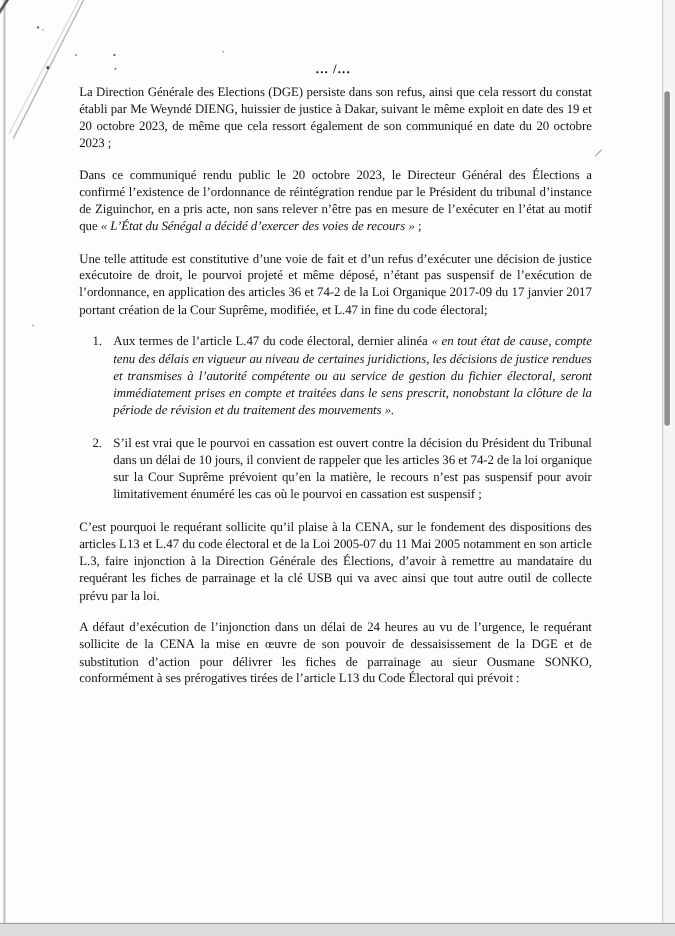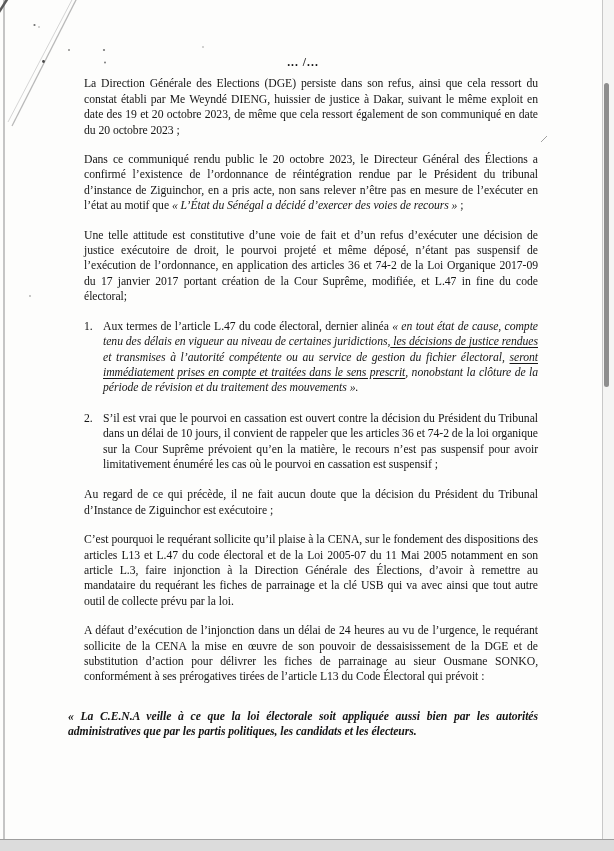--- a/index.html
+++ b/index.html
@@ -20,25 +20,25 @@
     position:absolute;left:68px;top:55px;width:470px;
     color:#151515;
     font-size:11.7px;line-height:15.4px;
     text-align:justify;
     letter-spacing:-0.05px;
   }
   .continuation{
     text-align:center;font-weight:600;letter-spacing:1px;
     margin-bottom:6px;
   }
-  .para{margin:0 0 14px 16px;}
+  .para{margin:0 0 14px 4px;}
   .list-item{position:relative;padding-left:35px;margin:0 0 15px 0;}
   .list-item .marker{position:absolute;left:16px;top:0;}
   .it{font-style:italic;}
-  .itu{font-style:italic;text-decoration:underline;text-underline-offset:2px;}
+  .itu{font-style:italic;text-underline-offset:2px;}
   .final-quote{
     font-weight:bold;font-style:italic;margin:24px 0 0 0;
   }
   .right-edge-line{
     position:absolute;left:602px;top:0;width:1px;height:841px;background:#c8c8c8;
   }
   .right-gutter{
     position:absolute;left:603px;top:0;width:11px;height:841px;background:#f5f5f4;
   }
   .scroll-thumb{
@@ -68,27 +68,25 @@
 
     <p class="para"><span>Dans ce communiqué rendu public le 20 octobre 2023, le Directeur Général des Élections a confirmé l’existence de l’ordonnance de réintégration rendue par le Président du tribunal d’instance de Ziguinchor, en a pris acte,  non sans relever n’être pas en mesure de l’exécuter en l’état au motif que </span><span class="it">« L’État du Sénégal a décidé d’exercer des voies de recours »</span><span> ;</span></p>
 
     <p class="para">Une telle attitude est constitutive d’une voie de fait et d’un refus d’exécuter une décision de justice exécutoire de droit, le pourvoi projeté et même déposé, n’étant pas suspensif de l’exécution de l’ordonnance, en application des articles 36 et 74-2 de la Loi Organique 2017-09 du 17 janvier 2017 portant création de la Cour Suprême, modifiée,  et L.47 in fine du code électoral;</p>
 
 
     <div class="list-item"><span class="marker">1.</span><span>Aux termes de l’article L.47 du code électoral, dernier alinéa </span><span class="it">« en tout état de cause, compte tenu des délais en vigueur au niveau de certaines juridictions,</span><span class="itu"> les décisions de justice rendues</span><span class="it"> et transmises à l’autorité compétente ou au service de gestion du fichier électoral, </span><span class="itu">seront immédiatement prises en compte et traitées dans le sens prescrit</span><span class="it">, nonobstant la clôture de la période de révision et du traitement des mouvements ».</span></div>
 
     <div class="list-item"><span class="marker">2.</span><span>S’il est vrai que le pourvoi en cassation est ouvert contre la décision du Président du Tribunal dans un délai de 10 jours, il convient de rappeler que les articles 36 et 74-2 de la loi organique sur la Cour Suprême prévoient qu’en la matière, le recours n’est pas suspensif pour avoir limitativement énuméré les cas où le pourvoi en cassation est suspensif ;</span></div>
 
-    <p class="para">Au regard de ce qui précède, il ne fait aucun doute que la décision du Président  du Tribunal d’Instance de Ziguinchor est exécutoire ;</p>
 
     <p class="para">C’est pourquoi le requérant sollicite qu’il plaise à la CENA, sur le fondement des dispositions des articles  L13 et L.47 du code électoral et de la Loi 2005-07 du 11 Mai 2005 notamment en son article L.3, faire injonction à la Direction Générale des Élections, d’avoir à remettre au mandataire du requérant les fiches de parrainage et la clé USB qui va avec ainsi que tout autre outil de collecte prévu par la loi.</p>
 
     <p class="para">A défaut d’exécution de l’injonction dans un délai de 24 heures au vu de l’urgence, le requérant sollicite de la CENA la mise en œuvre de son pouvoir de dessaisissement de la DGE et de substitution d’action pour délivrer les fiches de parrainage au sieur Ousmane SONKO, conformément à ses prérogatives tirées de l’article L13 du Code Électoral qui prévoit :</p>
 
-    <p class="final-quote">« La C.E.N.A veille à ce que la loi électorale soit appliquée aussi bien par les autorités administratives que par les partis politiques, les candidats et les électeurs.</p>
 
   </div>
 </div>
 
 <div class="right-edge-line"></div>
 <div class="right-gutter"></div>
 <div class="scroll-thumb"></div>
 <div class="bottom-band"></div>
 
 <svg class="artifacts" viewBox="0 0 614 851" xmlns="http://www.w3.org/2000/svg">

